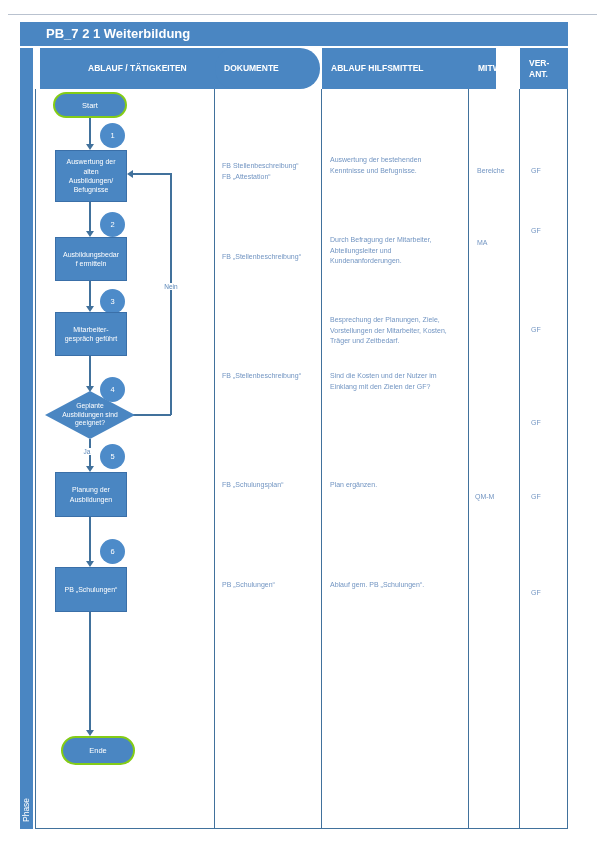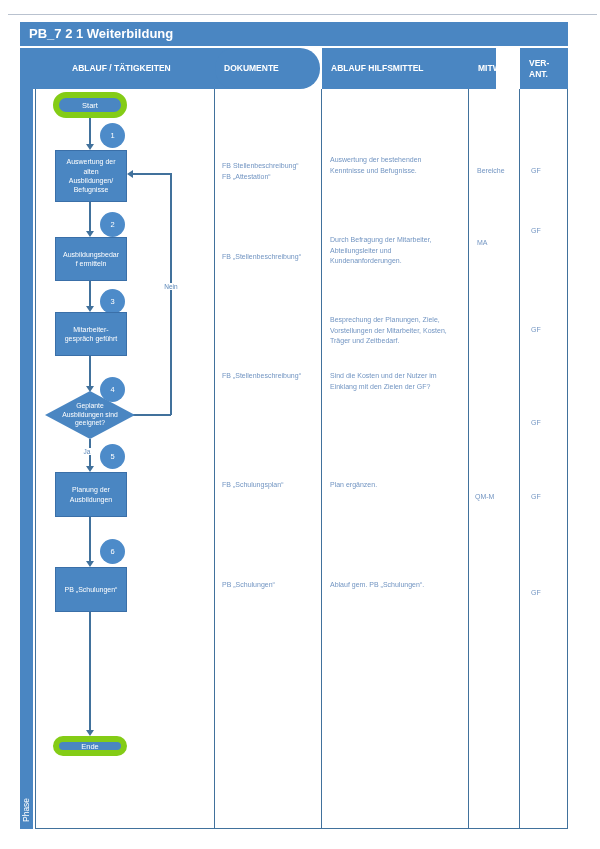--- a/index.html
+++ b/index.html
@@ -4,36 +4,36 @@
 <style>
   html,body{margin:0;padding:0;background:#ffffff;}
   #page{position:relative;width:600px;height:849px;background:#fff;
         font-family:"Liberation Sans",sans-serif;overflow:hidden;}
   .abs{position:absolute;}
   
   #topline{left:8px;top:14px;width:589px;height:1px;background:#b9c2cf;}
   
   #titlebar{left:20px;top:22px;width:548px;height:24px;background:#4a86c2;
             color:#fff;font-weight:bold;font-size:13px;line-height:24px;
-            padding-left:9px;box-sizing:border-box;}
+            padding-left:26px;box-sizing:border-box;}
   
   #phasestrip{left:20px;top:48px;width:13px;height:781px;background:#4a86c2;}
   #phaselabel{left:21px;top:760px;width:12px;height:62px;color:#fff;font-size:8.5px;
               writing-mode:vertical-rl;transform:rotate(180deg);text-align:left;}
   
   .hcell{top:48px;height:41px;background:#4a86c2;color:#fff;font-weight:bold;
          font-size:8.5px;display:flex;align-items:center;box-sizing:border-box;
          padding-left:9px;white-space:pre-line;line-height:1.2;}
   
   #bodyframe{left:35px;top:89px;width:533px;height:740px;box-sizing:border-box;
              border-left:1px solid #41719c;border-right:1px solid #41719c;
              border-bottom:1px solid #41719c;}
   .vdiv{top:89px;width:1px;height:740px;background:#41719c;}
   
-  .pill{background:#4a86c2;border:6px solid #84cc16;border-radius:14px;color:#fff;
+  .pill{background:#4a86c2;border:2px solid #84cc16;border-radius:14px;color:#fff;
         font-size:7.5px;display:flex;align-items:center;justify-content:center;
         box-sizing:border-box;}
   .proc{background:#4a86c2;border:1px solid #3a6fa8;color:#fff;font-size:7px;
         display:flex;align-items:center;justify-content:center;text-align:center;
         white-space:pre-line;line-height:1.35;box-sizing:border-box;}
   .num{width:25px;height:25px;border-radius:50%;background:#4d8bc9;color:#fff;
        font-size:7.5px;display:flex;align-items:center;justify-content:center;}
   .cline{background:#41719c;}
   .ahdown{width:0;height:0;border-left:4px solid transparent;
           border-right:4px solid transparent;border-top:6px solid #41719c;}
@@ -52,21 +52,21 @@
 
 <div id="page">
 
   <div id="topline" class="abs"></div>
 
   <div id="titlebar" class="abs">PB_7 2 1 Weiterbildung</div>
 
   <div id="phasestrip" class="abs"></div>
   <div id="phaselabel" class="abs">Phase</div>
 
-  <div class="abs hcell" style="left:24px;width:212px;padding-left:48px;">ABLAUF / TÄTIGKEITEN</div>
+  <div class="abs hcell" style="left:40px;width:212px;padding-left:48px;">ABLAUF / TÄTIGKEITEN</div>
   <div class="abs hcell" style="left:215px;width:105px;border-radius:20px;">DOKUMENTE</div>
   <div class="abs hcell" style="left:322px;width:174px;">ABLAUF HILFSMITTEL</div>
   <div class="abs hcell" style="left:469px;width:27px;">MITW</div>
   <div class="abs hcell" style="left:520px;width:48px;">VER-
 ANT.</div>
 
   <div id="bodyframe" class="abs"></div>
   <div class="abs vdiv" style="left:214px;"></div>
   <div class="abs vdiv" style="left:321px;"></div>
   <div class="abs vdiv" style="left:468px;"></div>
@@ -115,21 +115,21 @@
 Ausbildungen sind
 geeignet?</div>
 
   <div class="abs num" style="left:100px;top:444px;">5</div>
   <div class="abs proc" style="left:55px;top:472px;width:72px;height:45px;">Planung der
 Ausbildungen</div>
 
   <div class="abs num" style="left:100px;top:539px;">6</div>
   <div class="abs proc" style="left:55px;top:567px;width:72px;height:45px;">PB „Schulungen“</div>
 
-  <div class="abs pill" style="left:53px;top:736px;width:74px;height:20px;border-radius:15px;">Ende</div>
+  <div class="abs pill" style="left:61px;top:736px;width:74px;height:29px;border-radius:15px;">Ende</div>
 
   <div class="abs celltext" style="left:222px;top:161px;width:92px;">FB Stellenbeschreibung“
 FB „Attestation“</div>
   <div class="abs celltext" style="left:222px;top:252px;width:92px;">FB „Stellenbeschreibung“</div>
   <div class="abs celltext" style="left:222px;top:371px;width:92px;">FB „Stellenbeschreibung“</div>
   <div class="abs celltext" style="left:222px;top:480px;width:92px;">FB „Schulungsplan“</div>
   <div class="abs celltext" style="left:222px;top:580px;width:92px;">PB „Schulungen“</div>
 
   <div class="abs celltext" style="left:330px;top:155px;width:133px;">Auswertung der bestehenden
 Kenntnisse und Befugnisse.</div>

